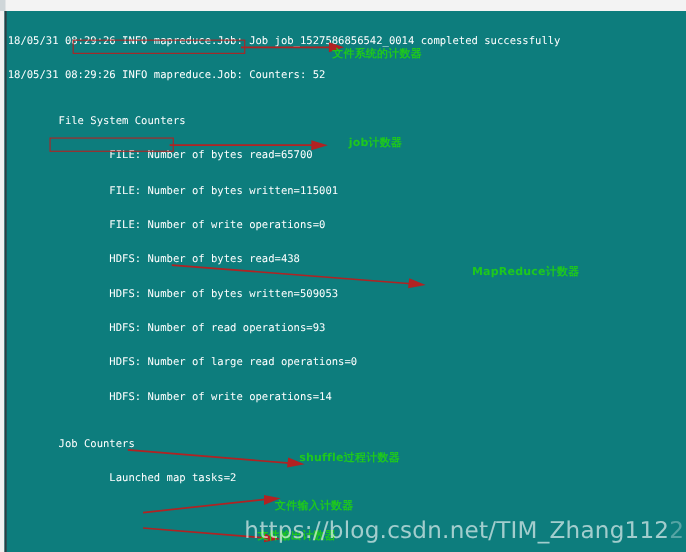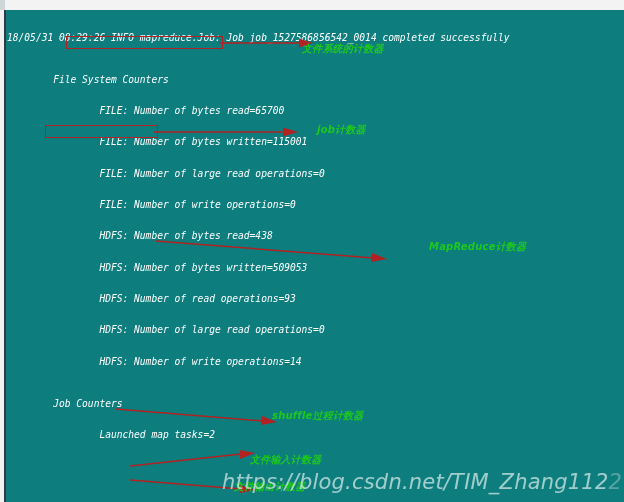--- a/index.html
+++ b/index.html
@@ -17,21 +17,20 @@
   }
   
   #terminal {
     position: absolute;
     left: 4px;
     top: 10px;
     width: 620px;
     height: 492px;
     background: #0d7d7d;
     overflow: hidden;
-    font-style: italic;
   }
   #terminal::before {
     content: "";
     position: absolute;
     left: 0; top: 0;
     width: 2px; height: 100%;
     background: #2f3b42;
   }
   .console {
     position: absolute;
@@ -103,25 +102,25 @@
 
 <div id="screen">
 
   <div class="topstrip"></div>
   <div class="topstrip-edge"></div>
 
   <div id="terminal">
 
     <div class="console">
       <div class="line">18/05/31 08:29:26 INFO mapreduce.Job: Job job_1527586856542_0014 completed successfully</div>
+      <div class="line">18/05/31 08:29:26 INFO mapreduce.Job: Counters: 52</div>
 
       <div class="line">        File System Counters</div>
       <div class="line">                FILE: Number of bytes read=65700</div>
       <div class="line">                FILE: Number of bytes written=115001</div>
-      <div class="line">                FILE: Number of large read operations=0</div>
       <div class="line">                FILE: Number of write operations=0</div>
       <div class="line">                HDFS: Number of bytes read=438</div>
       <div class="line">                HDFS: Number of bytes written=509053</div>
       <div class="line">                HDFS: Number of read operations=93</div>
       <div class="line">                HDFS: Number of large read operations=0</div>
       <div class="line">                HDFS: Number of write operations=14</div>
 
       <div class="line">        Job Counters</div>
       <div class="line">                Launched map tasks=2</div>
       

